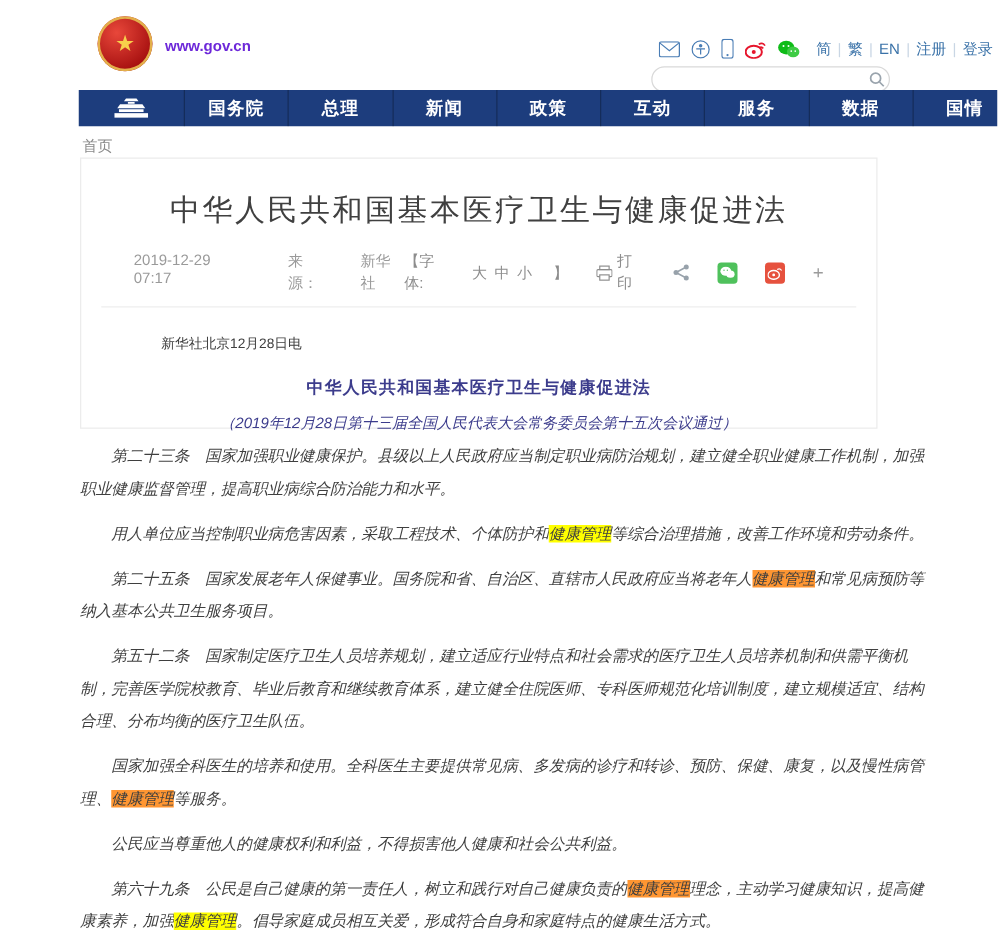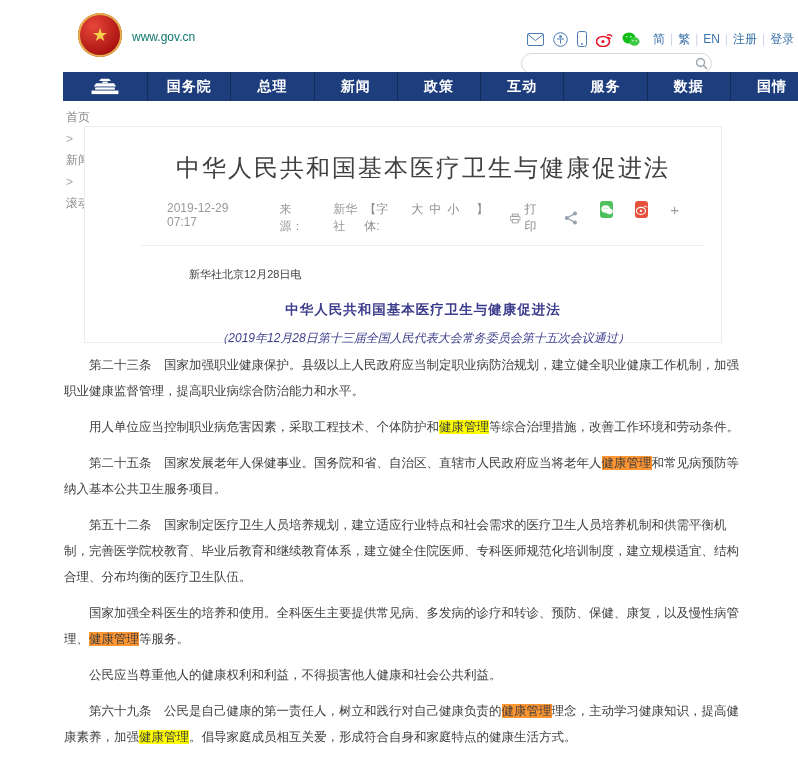--- a/index.html
+++ b/index.html
@@ -11,21 +11,21 @@
   
   .logo { position:absolute; top:13px; left:78px; display:flex; align-items:center; gap:10px; }
   .emblem {
     width:44px; height:44px; border-radius:50%;
     background:radial-gradient(circle at 35% 30%, #e8473a, #a50f0f 75%);
     box-shadow:inset 0 0 0 2px #e3b04b;
     display:flex; align-items:center; justify-content:center;
     color:#f7d04b; font-size:18px;
   }
   .logo-text .site-title { color:#c80000; font-size:22px; font-weight:700; letter-spacing:2px; line-height:24px; }
-  .logo-text .site-url { color:#0f766e; font-size:12px; margin-top:3px; }
+  .logo-text .site-url { color:#6d28d9; font-size:12px; margin-top:3px;font-weight:bold; }
 
   .top-icons { position:absolute; top:30px; left:527px; display:flex; align-items:center; gap:9px; height:18px; }
   .top-icons svg { display:block; }
   .quick-links { display:flex; align-items:center; gap:5px; font-size:12px; margin-left:4px; }
   .quick-links .ql { color:#3a72a8; cursor:pointer; }
   .quick-links .sep { color:#c9d6e4; }
 
   .search-pill {
     position:absolute; top:53px; left:521px; width:191px; height:21px;
     border:1px solid #d9d9d9; border-radius:11px; display:flex; align-items:center; background:#fff;
@@ -43,43 +43,43 @@
   }
   .nav-item.wide { flex:2.1; }
 
   
   .breadcrumb { position:absolute; top:109px; left:66px; font-size:12px; color:#8a8a8a; display:flex; gap:6px;flex-direction:column; }
   .breadcrumb .crumb { cursor:pointer; }
   .breadcrumb .bc-sep { color:#aaa; }
 
   
   .article-card {
-    position:absolute; top:126px; left:84px; width:638px; height:217px;
-    border:1px solid #ececec; background:#fff;padding-left:40px;
+    position:absolute; top:126px; left:64px; width:638px; height:217px;
+    border:1px solid #ececec; background:#fff;
   }
   .article-title { margin-top:25px; text-align:center; font-size:24px; font-weight:400; color:#404040; letter-spacing:2px; }
   .meta-row { margin:17px 42px 0; display:flex; justify-content:space-between; align-items:center; font-size:12px; color:#9a9a9a; }
   .meta-left { display:flex; gap:31px; }
-  .meta-tools { display:flex; gap:22px; color:#8d8d8d; }
+  .meta-tools { display:flex; align-items:center; gap:22px; color:#8d8d8d; }
   .font-sizes { display:flex; gap:6px; }
   .font-sizes span { cursor:pointer; }
   .tool-print { display:flex; align-items:center; gap:4px; cursor:pointer; }
   .share-ic { display:flex; align-items:center; cursor:pointer; }
   .sq-ic { width:17px; height:17px; border-radius:3px; display:flex; align-items:center; justify-content:center; cursor:pointer; }
   .sq-ic.wechat { background:#4fc15c; }
   .sq-ic.weibo  { background:#e6513e; }
   .tool-plus { font-size:15px; color:#9b9b9b; cursor:pointer; }
   .card-divider { margin:10px 16px 0; border-top:1px solid #eeeeee; }
   .dateline { margin:21px 42px 0; font-size:11px; color:#404040; text-indent:2em; }
   .doc-title { margin-top:19px; text-align:center; font-size:13.5px; font-weight:700; color:#3c3c8c; letter-spacing:1px; }
   .doc-subtitle { margin-top:11px; text-align:center; font-size:12px; font-style:italic; color:#3c3c8c; }
 
   
   .article-body { position:absolute; top:352px; left:64px; width:684px; font-size:12.5px; color:#3f3f3f; line-height:26px; }
-  .article-body p { margin:0 0 10px; text-indent:2em; }
+  .article-body p { margin:0 0 10px; text-indent:2em;font-style:italic; }
   .hl-yellow { background:#ffff00; }
   .hl-orange { background:#ff9632; }
 </style>
 </head>
 <body>
 
 <div class="page">
 
   <div class="logo">
     <div class="emblem">★</div>

